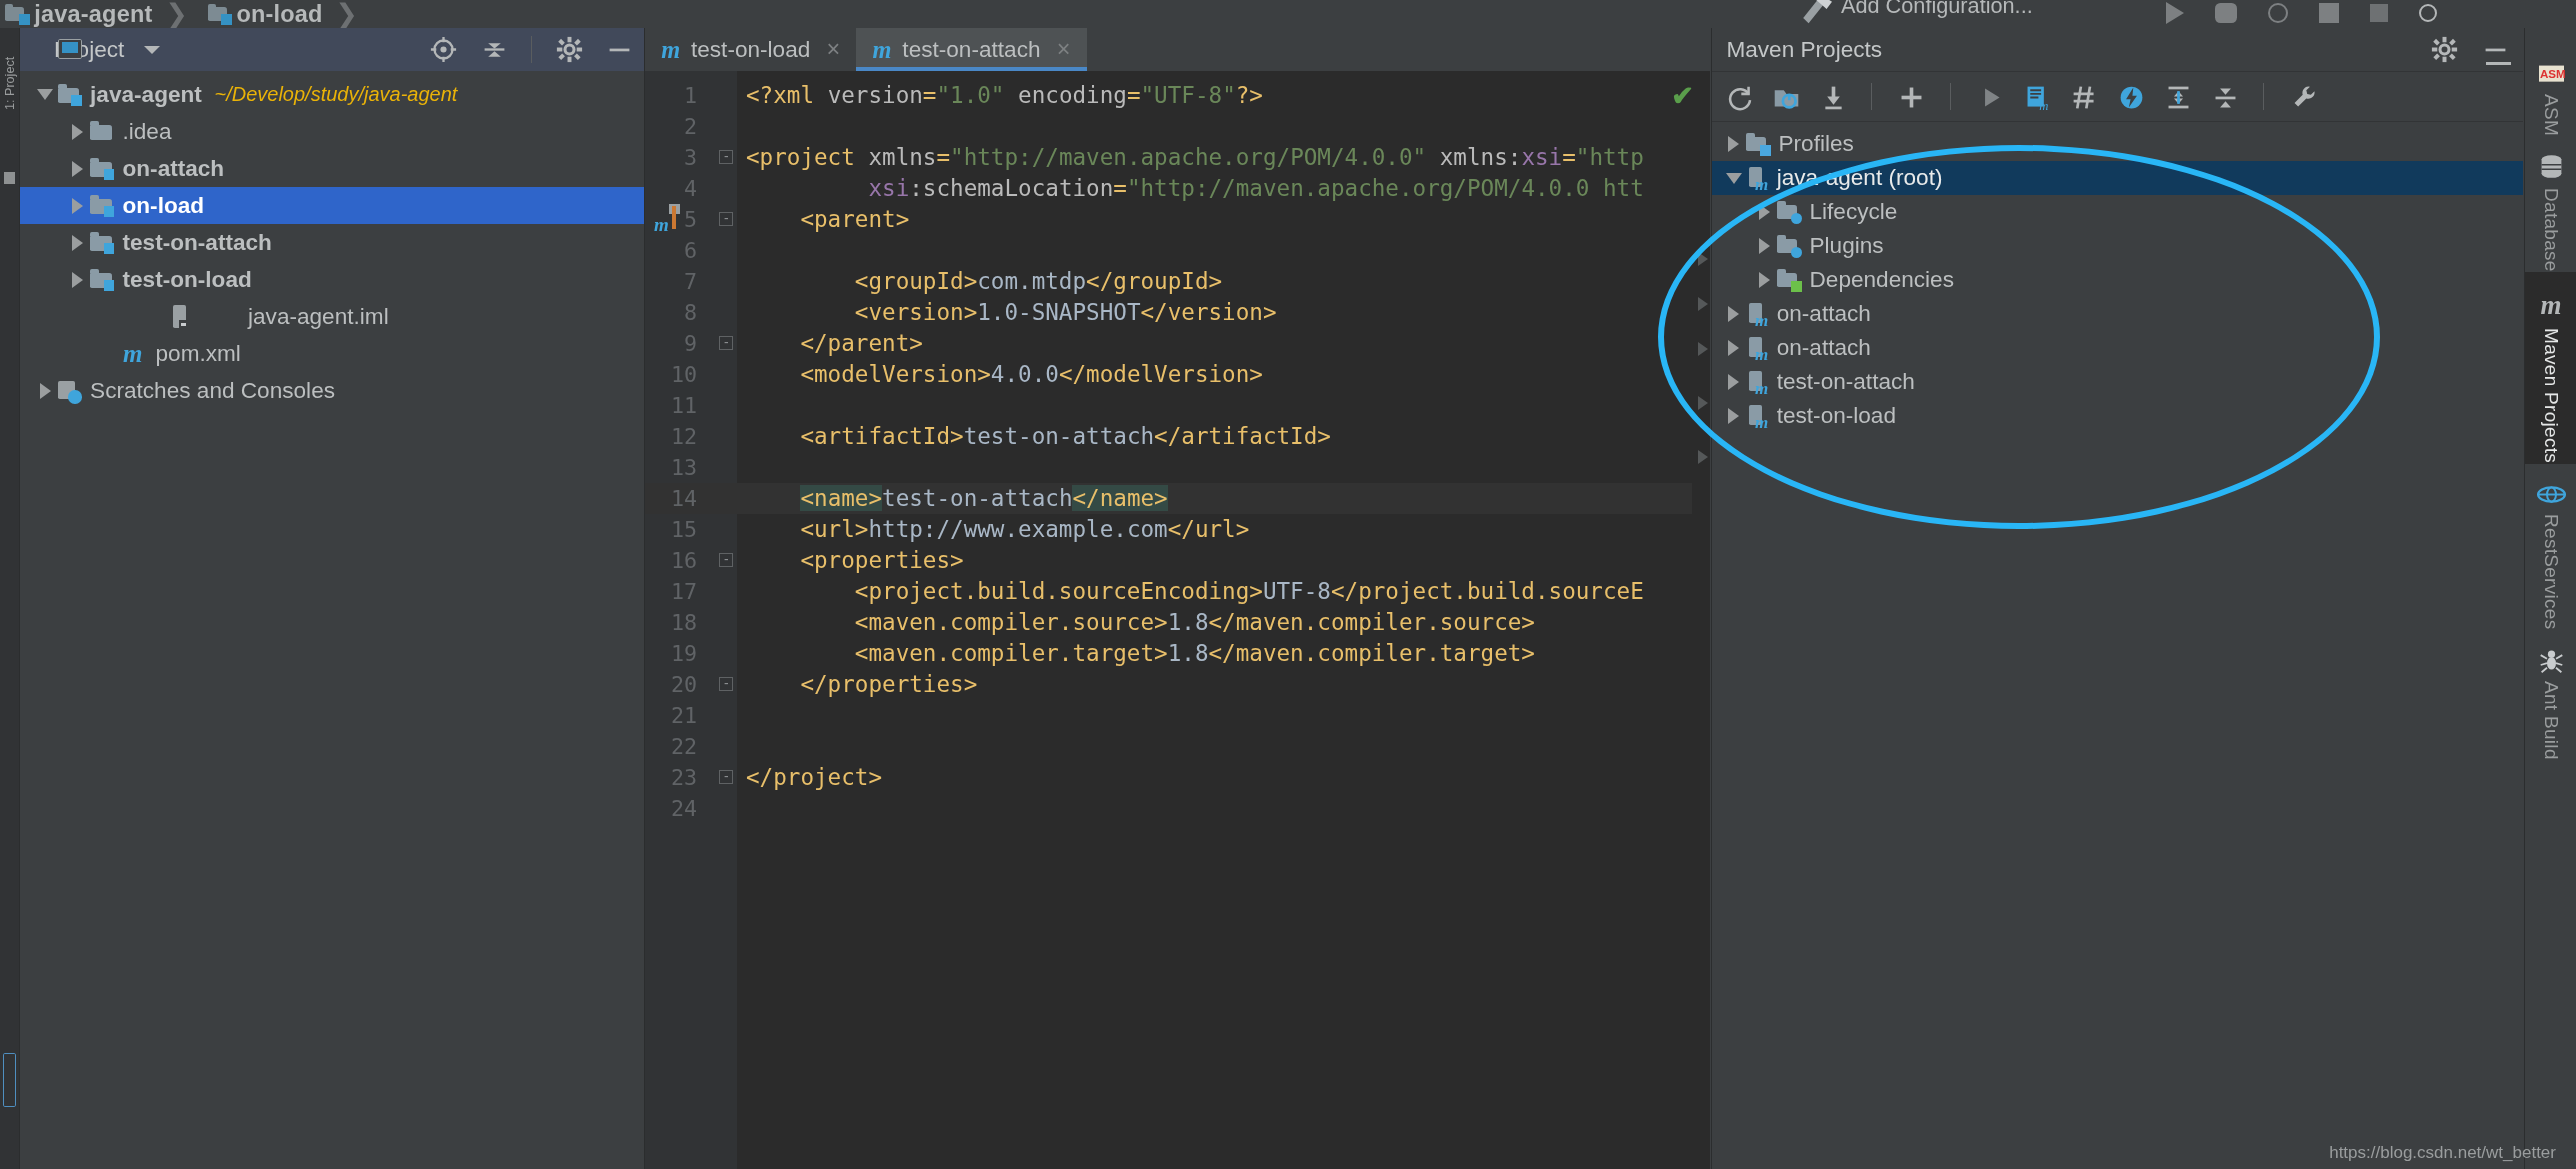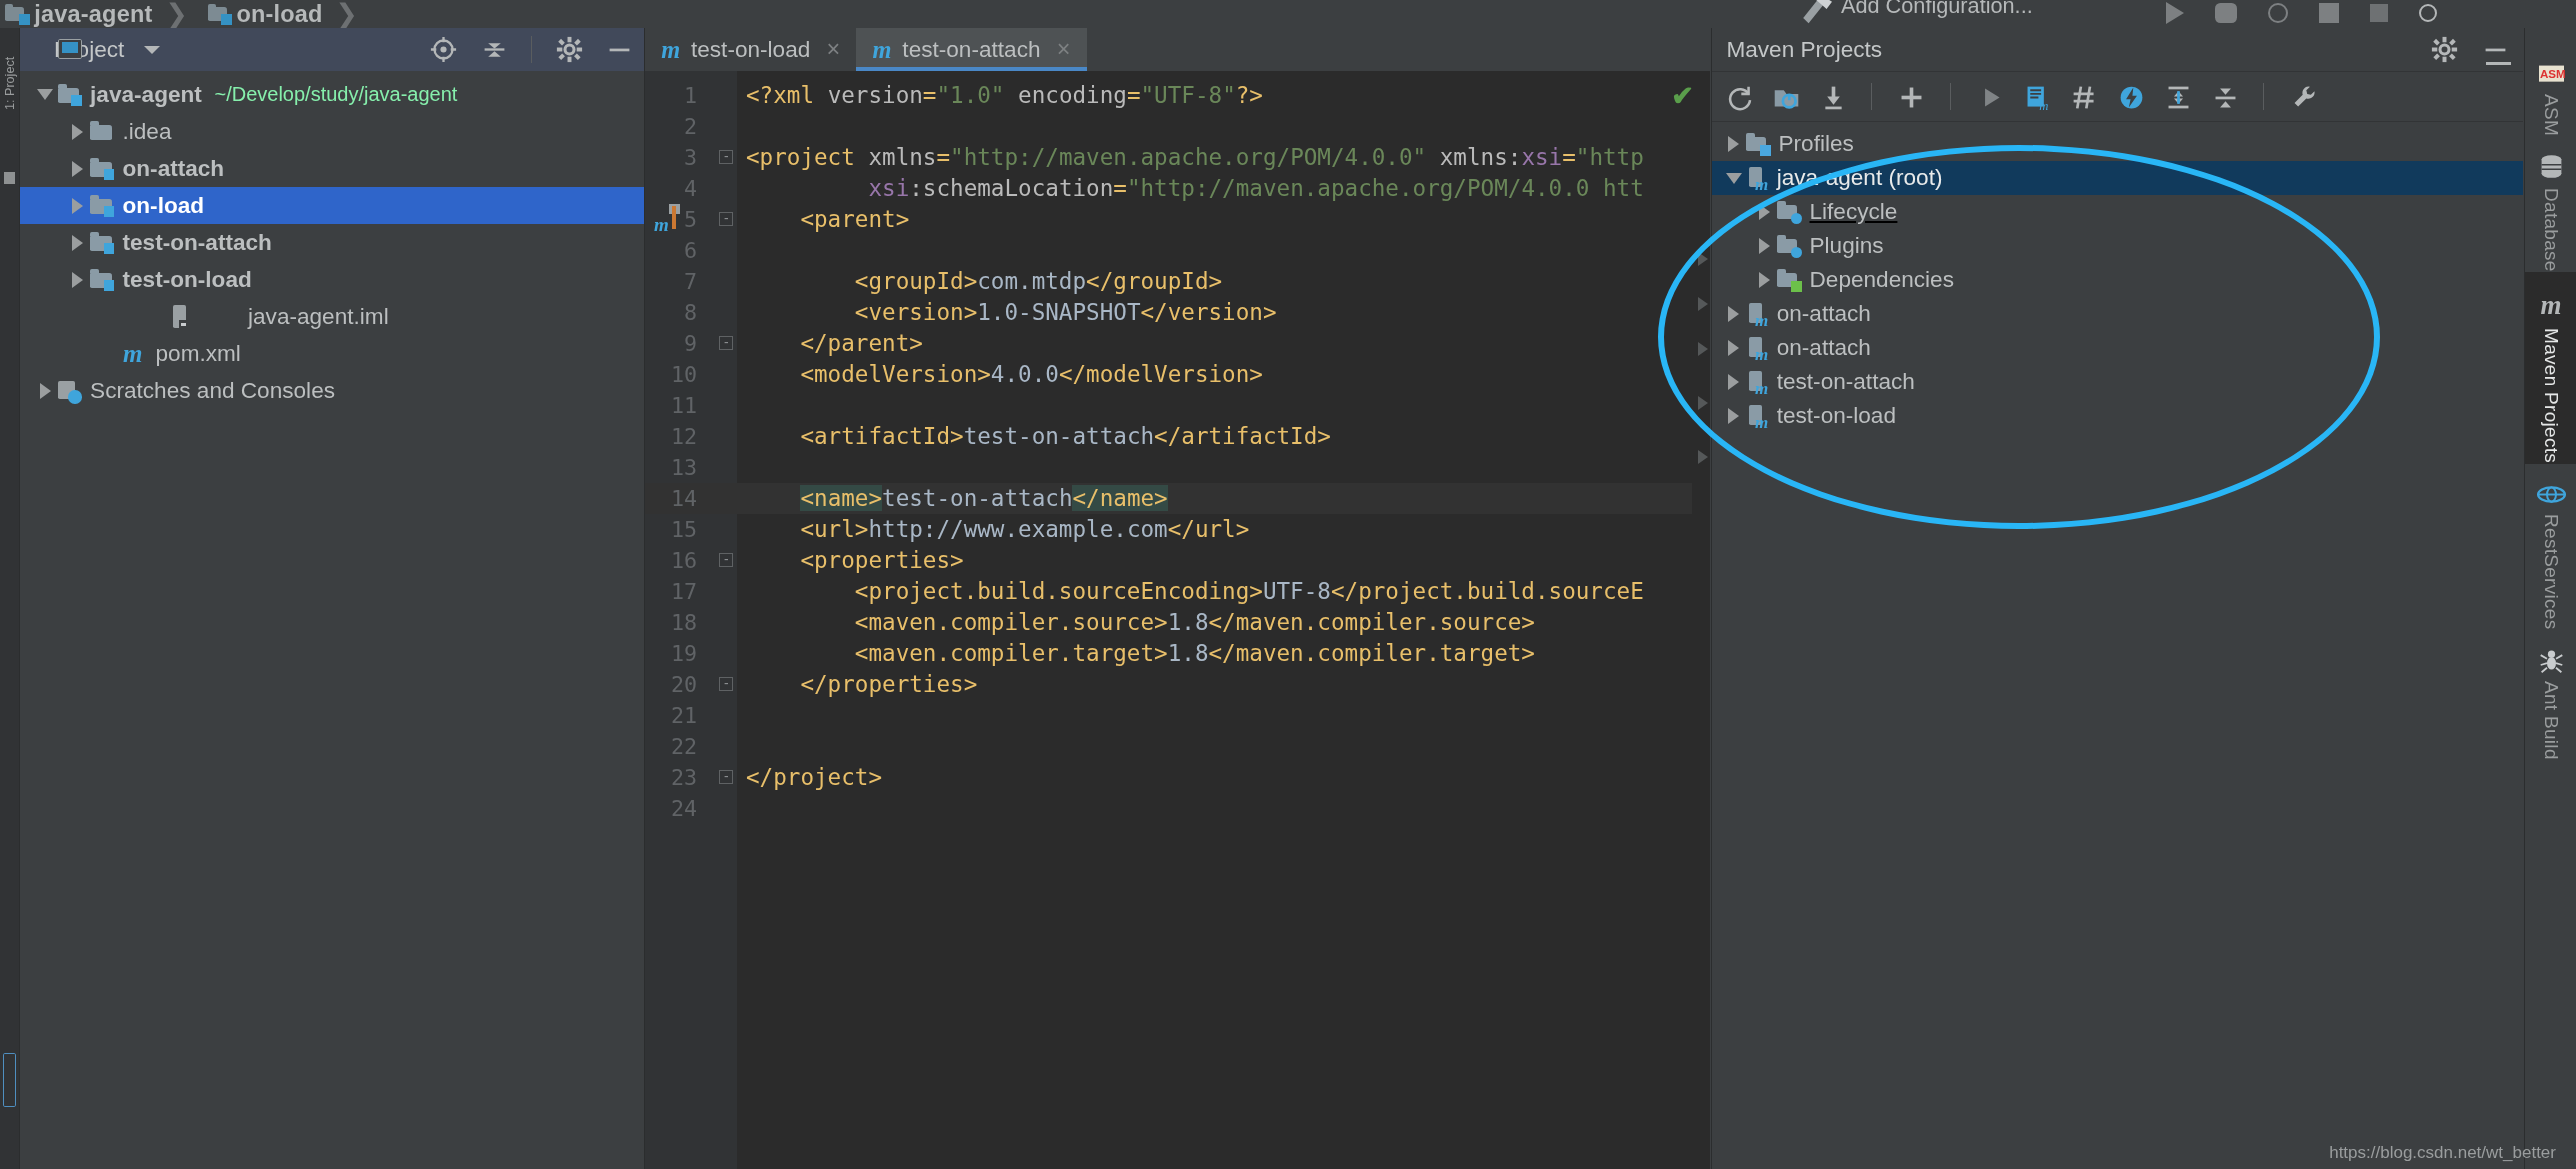--- a/index.html
+++ b/index.html
@@ -88,21 +88,21 @@
     display: flex; align-items: center; height: 37px; padding-left: 12.6px;
     white-space: nowrap; cursor: pointer;
   }
   .trow.sel { background: #2f65ca; }
   .tw { width: 25px; flex: 0 0 auto; display: flex; justify-content: center; }
   .arrow-r { width:0;height:0;border-top:8.1px solid transparent;border-bottom:8.1px solid transparent;border-left:11.7px solid #9b9e9f; }
   .arrow-d { width:0;height:0;border-left:8.1px solid transparent;border-right:8.1px solid transparent;border-top:11.7px solid #9b9e9f; }
   .tlabel { color: #bcbfc0; margin-left: 9px; }
   .tlabel.b { font-weight: bold; }
   .trow.sel .tlabel { color: #ffffff; }
-  .tpath { color: #86efac; font-size: 20px; margin-left: 12.6px; }
+  .tpath { color: #eab308; font-size: 20px; margin-left: 12.6px; font-style: italic; }
 
   .ic-folder { position: relative; width: 23.5px; height: 20px; flex: 0 0 auto; }
   .ic-folder .f { position:absolute; left:0; top:2.7px; width:21.7px; height:15.3px; background:#8a9ba6; border-radius:0.9px 2.7px 1.8px 1.8px; }
   .ic-folder .f:before { content:""; position:absolute; left:0; top:-3.6px; width:9px; height:4.5px; background:#8a9ba6; border-radius:1.8px 1.8px 0 0; }
   .ic-folder .m { position:absolute; right:-0.9px; bottom:-0.9px; width:10.8px; height:10.8px; background:#3fa5dc; }
 
   .ic-iml { position:relative; width:20px; height:23.5px; flex:0 0 auto; }
   .ic-iml .b1 { position:absolute; left:1.8px; top:0; width:13.5px; height:22.6px; background:#9aa0a3; border-radius:1.8px; }
   .ic-iml .b2 { position:absolute; left:8.1px; bottom:0; width:10px; height:9px; background:#3c3f41; }
   .ic-iml .b3 { position:absolute; left:10px; bottom:2.7px; width:5.4px; height:2.7px; background:#c9ccce; }
@@ -592,21 +592,21 @@
           <div class="mrow selected" style="margin-left: 0px; width: 100%; padding-left: 9px;">
             <span class="tw">
               <span class="arrow-d"></span>
             </span>
             <span class="ic-mvn">
               <span class="b"></span>
               <span class="n">m</span>
             </span>
             <span class="mlabel">java-agent (root)</span>
           </div>
-          <div class="mrow" style="padding-left: 40px; text-decoration: underline;">
+          <div class="mrow" style="padding-left: 40px;">
             <span class="tw">
               <span class="arrow-r"></span>
             </span>
             <span class="ic-mfold">
               <span class="f"></span>
               <span class="g"></span>
             </span>
             <span class="mlabel">Lifecycle</span>
           </div>
           <div class="mrow" style="padding-left: 40px;">

